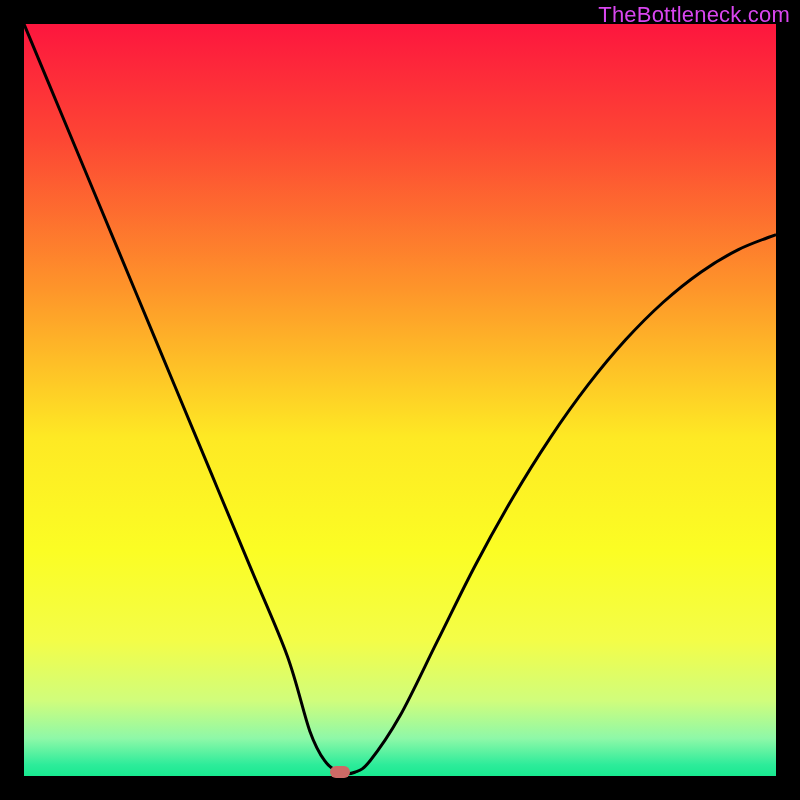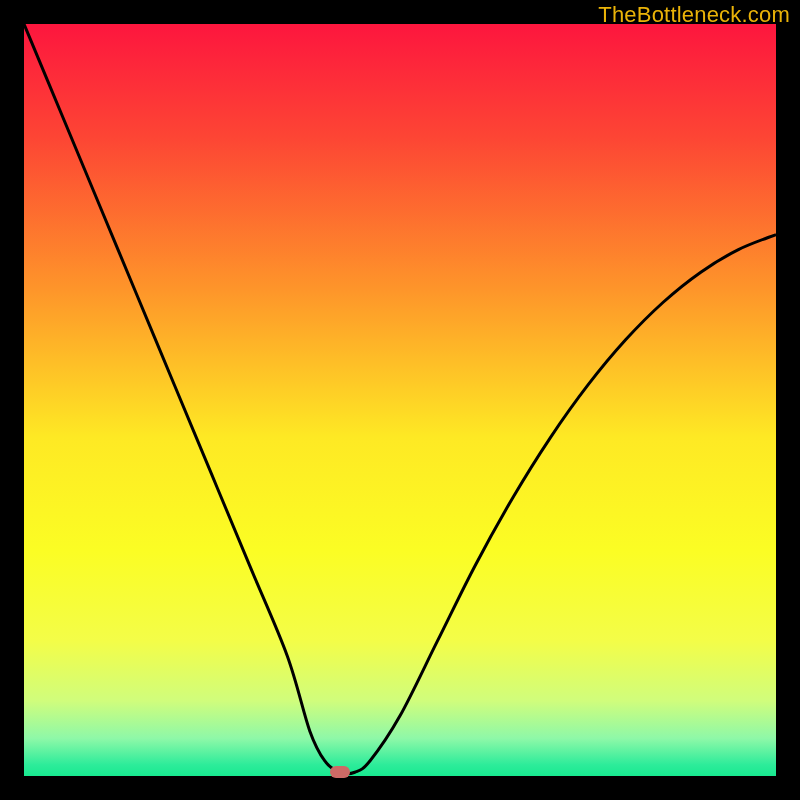--- a/index.html
+++ b/index.html
@@ -23,21 +23,21 @@
     position: absolute;
     left: 0;
     top: 0;
     width: 752px;
     height: 752px;
   }
   .watermark {
     position: absolute;
     top: 2px;
     right: 10px;
-    color: #eab308;
+    color: #d946ef;
     font-size: 22px;
     font-weight: 500;
     letter-spacing: 0.2px;
     z-index: 10;
   }
   .marker {
     position: absolute;
     width: 20px;
     height: 12px;
     border-radius: 6px;

